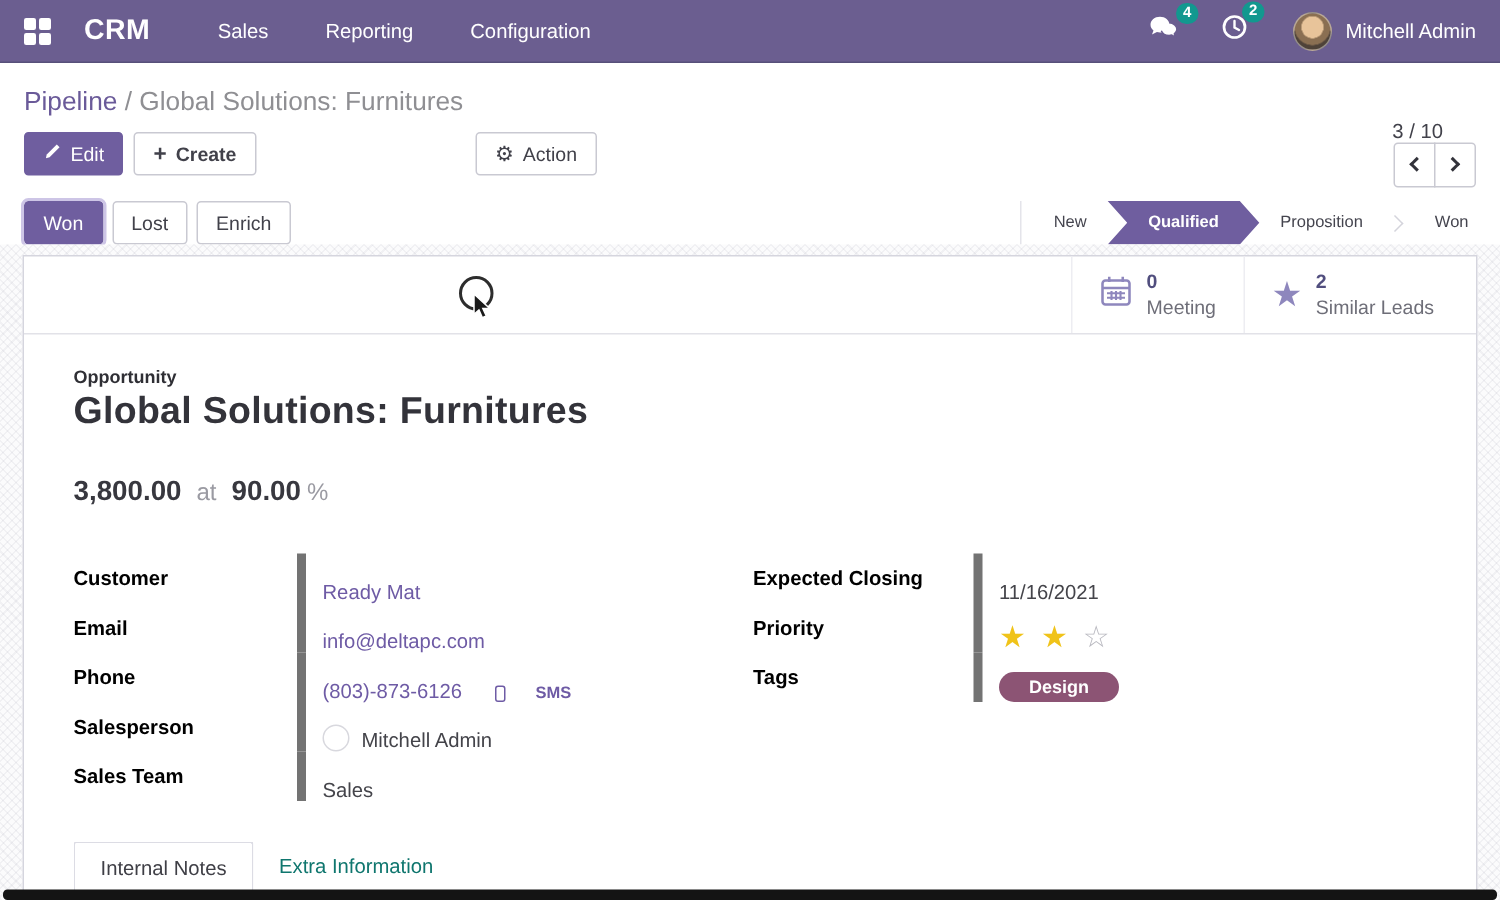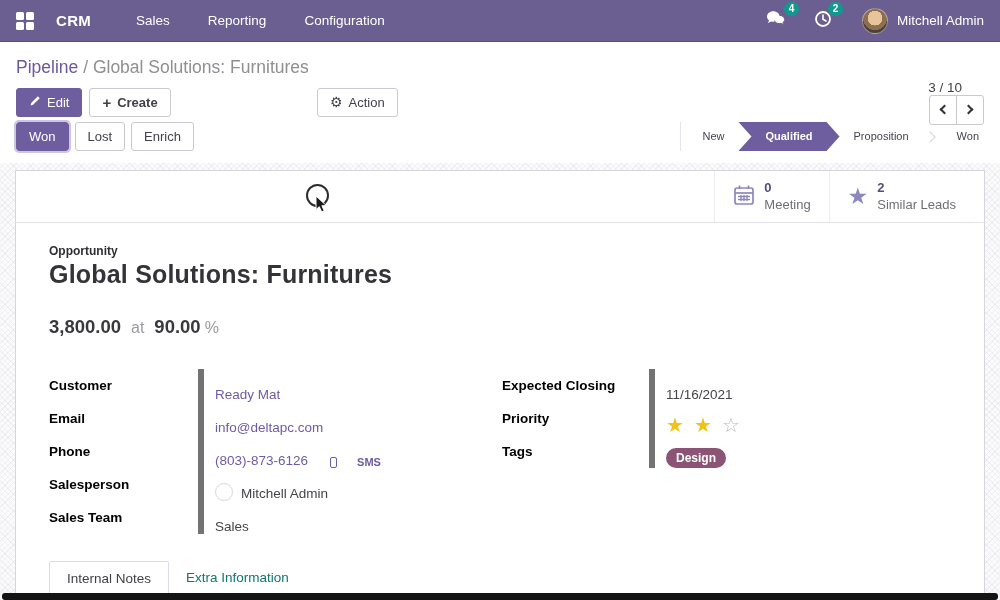--- a/index.html
+++ b/index.html
@@ -5,21 +5,21 @@
   * { margin:0; padding:0; box-sizing:border-box; }
   html,body { width:1000px; height:600px; overflow:hidden; }
   body { font-family:"Liberation Sans", sans-serif; background:#fff; color:#3c3c43; position:relative; }
 
   
   .navbar { height:42px; background:#6b5e90; border-bottom:1px solid #57507a;
             display:flex; align-items:center; padding:0 16px; color:#fff; }
   .apps-icon { width:18px; height:18px; display:grid; grid-template-columns:8px 8px;
                grid-template-rows:8px 8px; gap:2px; margin-right:22px; cursor:pointer; }
   .apps-icon span { background:#fff; border-radius:1.5px; }
-  .brand { font-size:15px; font-weight:bold; letter-spacing:.3px; margin-right:26px; }
+  .brand { font-size:19px; font-weight:bold; letter-spacing:.3px; margin-right:26px; }
   .nav-menu { display:flex; }
   .nav-menu .menu-item { font-size:13.5px; padding:0 19px; line-height:42px; cursor:pointer; }
   .nav-right { margin-left:auto; display:flex; align-items:center; }
   .icon-btn { position:relative; margin-left:26px; cursor:pointer; display:flex; align-items:center; }
   .badge { position:absolute; top:-8px; right:-11px; background:#12988f; color:#fff;
            font-size:10px; line-height:14px; min-width:15px; text-align:center;
            border-radius:8px; padding:0 3px; font-weight:bold; }
   .user { display:flex; align-items:center; margin-left:30px; cursor:pointer; }
   .avatar { width:26px; height:26px; border-radius:50%;
             background:radial-gradient(circle at 50% 38%, #e8c49a 0 38%, #8a6f52 39% 62%, #4e4238 63%);
@@ -44,21 +44,21 @@
   .pager-text { font-size:13.5px; color:#41414a; margin-right:22px; }
   .pager-btns { display:flex; }
   .pager-btn { width:28px; height:30px; background:#fff; border:1px solid #c9c9d2;
                display:flex; align-items:center; justify-content:center; cursor:pointer; }
   .pager-btn:first-child { border-radius:3px 0 0 3px; }
   .pager-btn:last-child { border-radius:0 3px 3px 0; margin-left:-1px; }
   .chev { width:7px; height:7px; border-top:2px solid #33333b; border-right:2px solid #33333b; display:block; }
   .chev-left  { transform:rotate(-135deg); margin-left:3px; }
   .chev-right { transform:rotate(45deg); margin-right:3px; }
 
-  .status-row { height:41px; display:flex; align-items:flex-start; }
+  .status-row { height:41px; display:flex; align-items:flex-end; }
   .status-btn { margin-right:6px; }
   .status-btn.active { background:#6f5e9f; border-color:#6f5e9f; color:#fff;
                        outline:2px solid #cdc5e6; outline-offset:0; }
   .stages { margin-left:auto; display:flex; align-items:center; height:29px;
             border-left:1px solid #e4e4ea; margin-right:-16px; }
   .stage { font-size:11px; color:#44444e; padding:0 21px; line-height:29px; cursor:pointer; white-space:nowrap; }
   .stage.active { background:#6f5e9f; color:#fff; font-weight:bold; padding:0 27px; margin:0 -7px; z-index:2;
     clip-path:polygon(0 0, calc(100% - 13px) 0, 100% 50%, calc(100% - 13px) 100%, 0 100%, 13px 50%); }
   .stage-sep { width:8px; height:8px; border-top:1px solid #d4d4dc; border-right:1px solid #d4d4dc;
                transform:rotate(45deg); margin:0 2px 0 -4px; }
@@ -106,21 +106,21 @@
   .link { color:#6e5ba5; cursor:pointer; }
   .sms-chip { display:inline-flex; align-items:center; gap:20px; margin-left:14px; color:#6e5ba5;
               font-size:11px; font-weight:bold; cursor:pointer; }
   .phone-glyph { width:7px; height:11px; border:1.3px solid #6e5ba5; border-radius:2px; display:inline-block; }
   .mini-avatar { width:18px; height:18px; border-radius:50%;
 phone     background:radial-gradient(circle at 50% 38%, #e8c49a 0 38%, #8a6f52 39% 62%, #4e4238 63%);
             border:1px solid #d8d8de; }
   .star { font-size:20px; line-height:1; color:#b9b9c0; cursor:pointer; letter-spacing:2px; }
   .star.filled { color:#f0c319; }
   .tag { background:#8c5474; color:#fff; font-size:12px; font-weight:bold;
-         border-radius:11px; padding:3px 10px; cursor:pointer; }
+         border-radius:11px; padding:3px 20px; cursor:pointer; }
 
   .tabs { display:flex; border-bottom:1px solid #dcdce4; margin-top:27px; }
   .tab { font-size:13.5px; padding:9px 17px; cursor:pointer; }
   .tab.active { color:#3f3f46; background:#fff; border:1px solid #dcdce4; border-bottom:1px solid #fff;
                 margin-bottom:-1px; border-radius:2px 2px 0 0; }
   .tab.inactive { color:#0f766e; }
 
   .bottom-bar { position:absolute; bottom:0; left:2px; right:2px; height:7px;
                 background:#141414; border-radius:3px; }
 </style>

